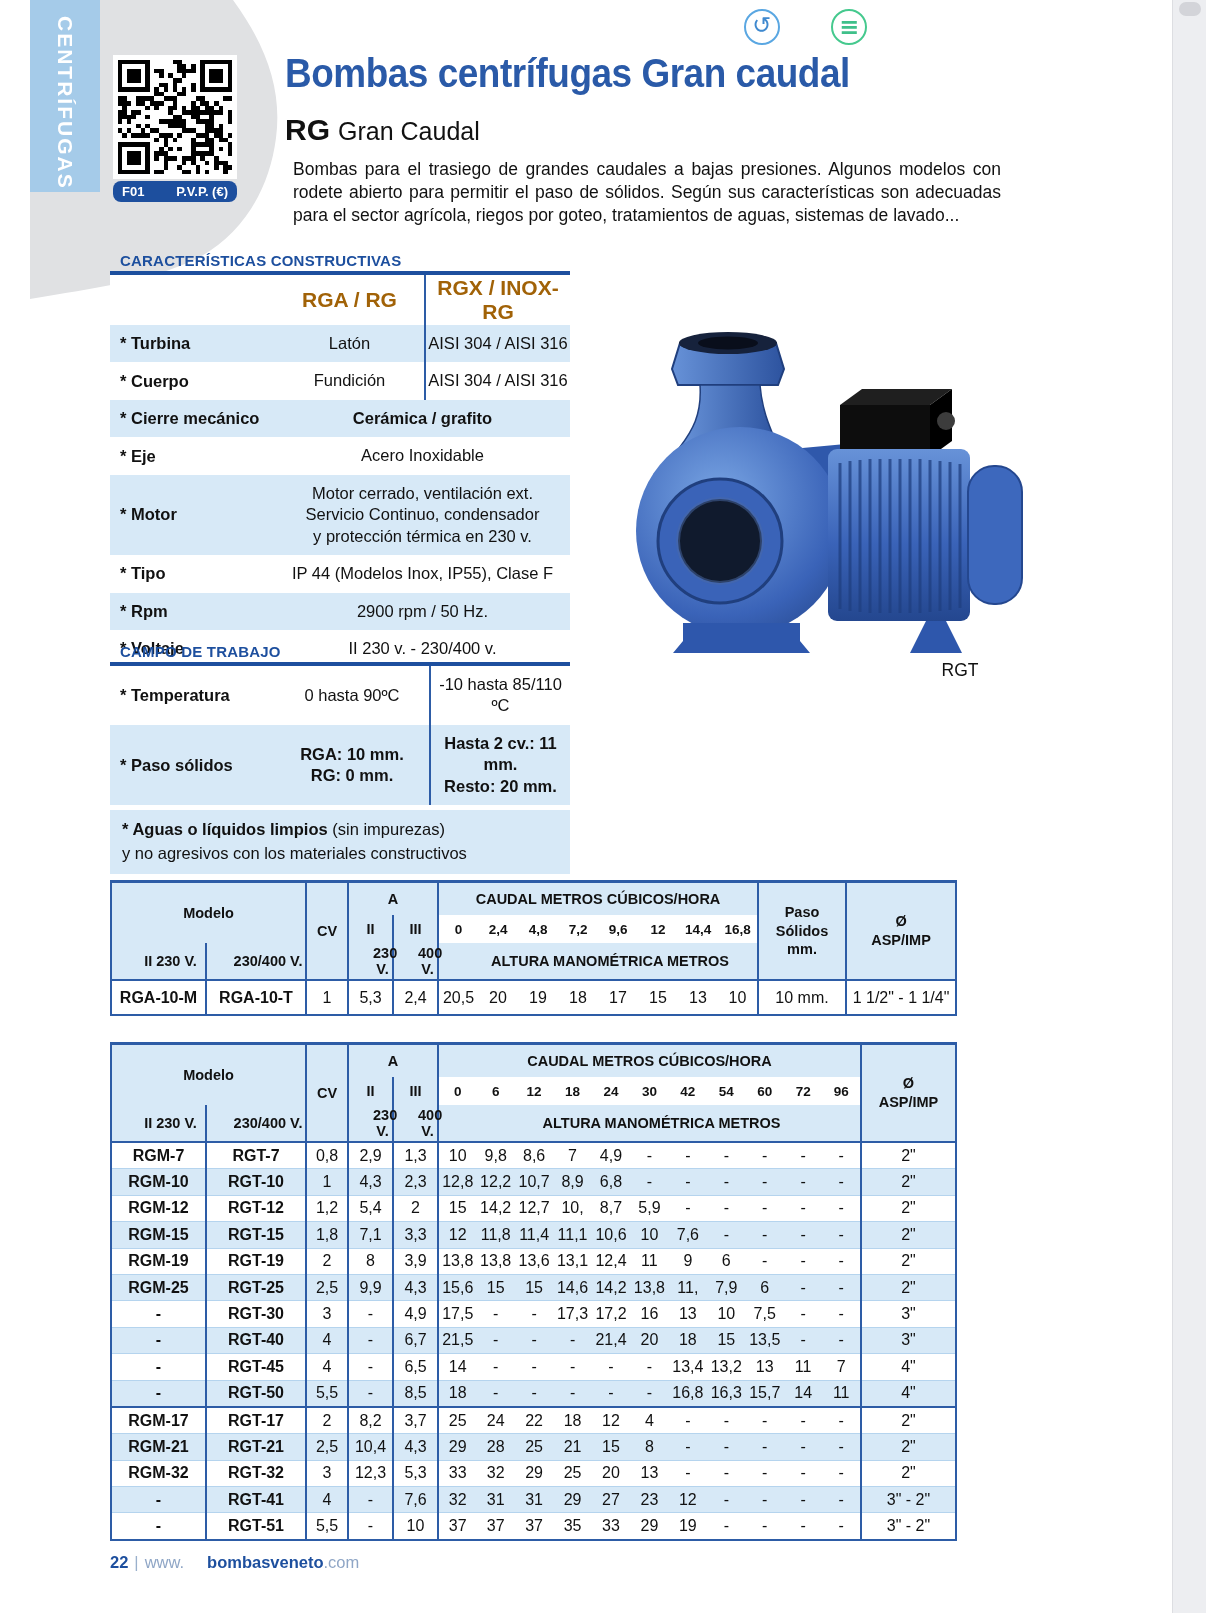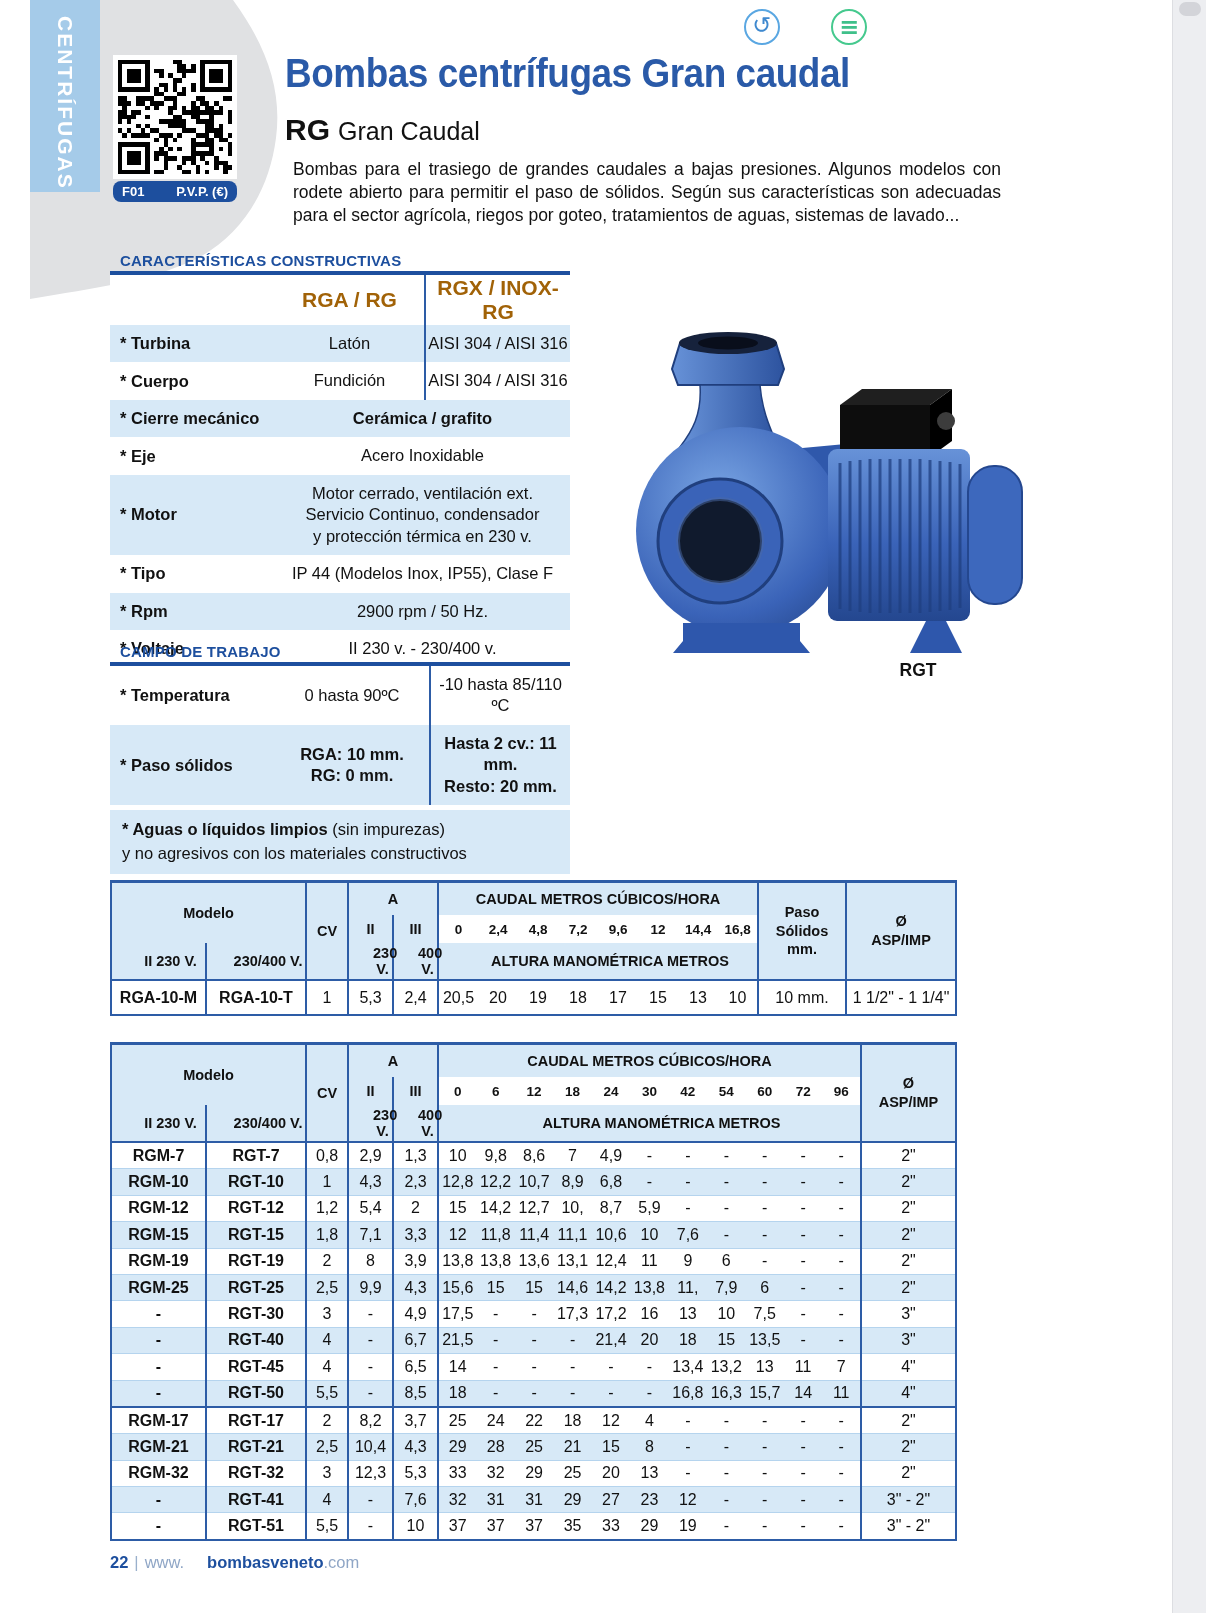--- a/index.html
+++ b/index.html
@@ -50,22 +50,22 @@
   .spec .bd-l{border-left:2px solid #2d5ca6;}
   #tbl-carac tbody tr:nth-child(odd){background:#d7e9f7;}
   #tbl-campo tbody tr:nth-child(even){background:#d7e9f7;}
   .pre{white-space:pre-line;line-height:1.3;}
   .bold{font-weight:bold;}
   .note{position:absolute;left:110px;top:810px;width:460px;background:#d7e9f7;box-sizing:border-box;
     padding:8px 12px;font-size:16.5px;line-height:1.45;}
 
   
   .pump-svg{position:absolute;left:628px;top:323px;}
-  .pump-label{position:absolute;left:878px;top:660px;width:80px;text-align:center;
-    font-size:17.5px;font-weight:bold;color:#111;}
+  .pump-label{position:absolute;left:920px;top:660px;width:80px;text-align:center;
+    font-size:17.5px;font-weight:normal;color:#111;}
 
   
   .big{position:absolute;left:110px;width:845px;border:2px solid #2d5ca6;border-top:3px solid #2d5ca6;}
   .big th{background:#d7e9f7;font-weight:bold;color:#111;font-size:14.5px;padding:2px 0;}
   .big th.flownum{background:#fff;font-size:13.5px;}
   .big thead{border-bottom:2px solid #2d5ca6;}
   .big thead tr:nth-child(1) th{height:28px;}
   .big thead tr:nth-child(2) th{height:24px;}
   .big thead tr:nth-child(3) th{height:26px;padding-left:24px;}
   .big td{text-align:center;font-size:16px;}

